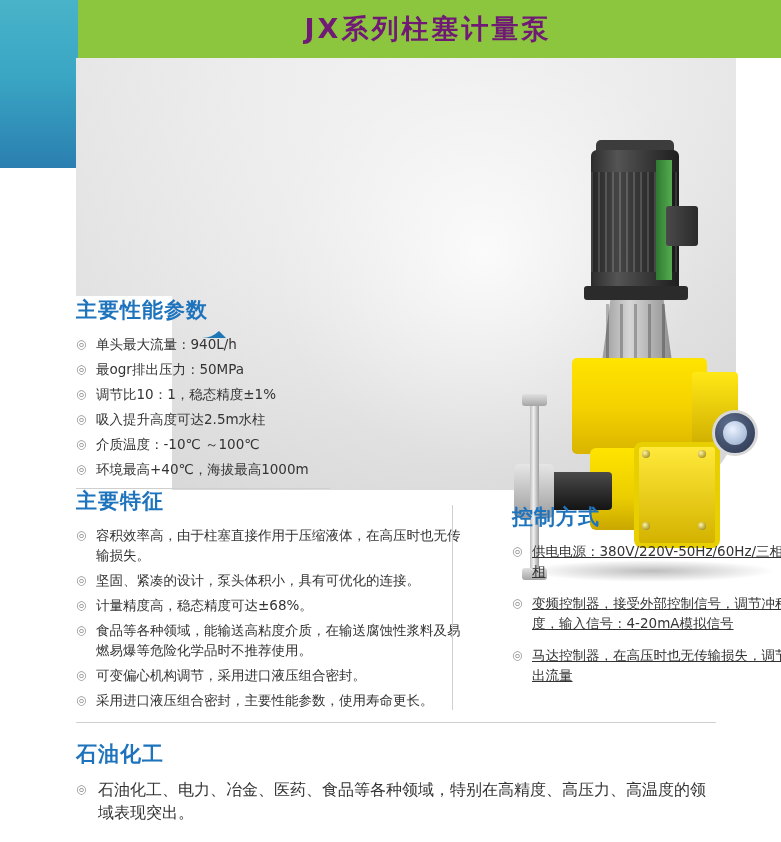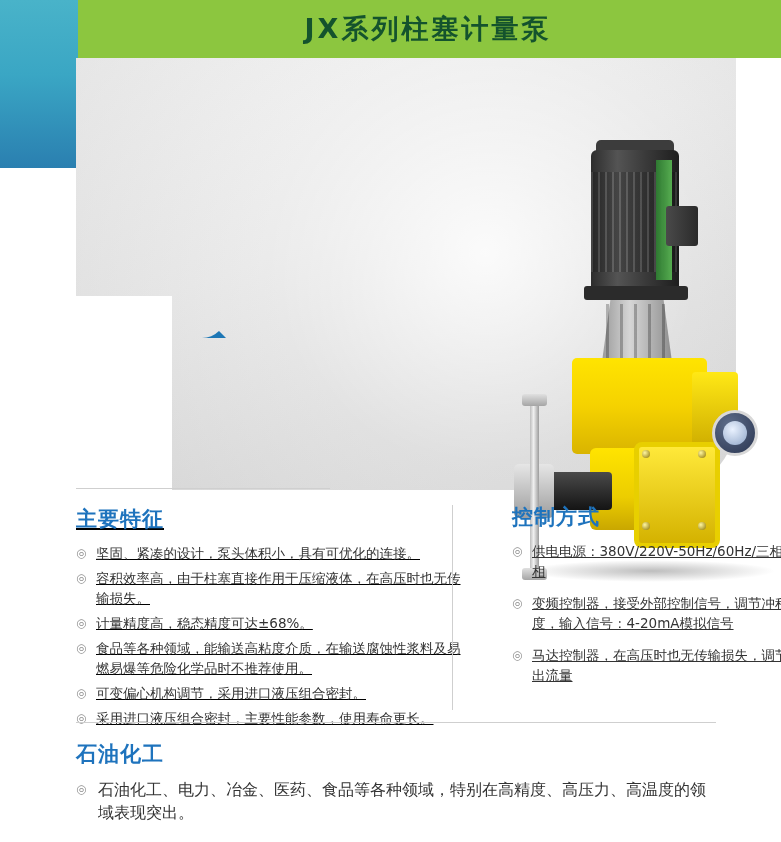--- a/index.html
+++ b/index.html
@@ -28,21 +28,21 @@
     background: #8cc63f;
   }
   .banner-title {
     position: absolute;
     left: 0;
     top: 0;
     width: 706px;
     height: 58px;
     line-height: 58px;
     text-align: center;
-    color: #14532d;
+    color: #701a75;
     font-size: 27px;
     font-weight: bold;
     letter-spacing: 3px;
     font-family: "DejaVu Sans", "Liberation Sans", sans-serif;
   }
   .banner-left-block {
     position: absolute;
     left: 0;
     top: 0;
     width: 78px;
@@ -342,21 +342,21 @@
     content: "◎";
     position: absolute;
     left: 0;
     top: 0;
     color: #8f8f8f;
     font-size: 12px;
   }
   ul.spaced li { margin-bottom: 12px; text-decoration: underline; }
 
   #params { left: 76px; top: 296px; width: 300px; }
-  #features { left: 76px; top: 505px; width: 390px; text-decoration: underline; }
+  #features { left: 76px; top: 487px; width: 390px; }
   #control { left: 466px; top: 503px; width: 290px; margin-left: 46px; }
   #apps { left: 76px; top: 740px; width: 640px; }
 
   .divider {
     position: absolute;
     background: #cfcfcf;
     height: 1px;
   }
   #div-1 { left: 76px; top: 488px; width: 254px; }
   #div-2 { left: 76px; top: 722px; width: 640px; }
@@ -415,28 +415,39 @@
       <div class="shadow"></div>
     </div>
 
     <div class="photo-notch"></div>
     <div class="blue-hook">
       <div class="blue-hook-inner"></div>
     </div>
     <div class="blue-arc-right"></div>
   </div>
 
+  <div class="section" id="params">
+    <h2 class="sec-title">主要性能参数</h2>
+    <ul class="bullets">
+      <li>单头最大流量：940L/h</li>
+      <li>最ogr排出压力：50MPa</li>
+      <li>调节比10：1，稳态精度±1%</li>
+      <li>吸入提升高度可达2.5m水柱</li>
+      <li>介质温度：-10℃ ～100℃</li>
+      <li>环境最高+40℃，海拔最高1000m</li>
+    </ul>
+  </div>
 
   <div class="divider" id="div-1"></div>
 
   <div class="section" id="features">
     <h2 class="sec-title">主要特征</h2>
     <ul class="bullets">
+      <li>容积效率高，由于柱塞直接作用于压缩液体，在高压时也无传输损失。</li>
       <li>坚固、紧凑的设计，泵头体积小，具有可优化的连接。</li>
-      <li>容积效率高，由于柱塞直接作用于压缩液体，在高压时也无传输损失。</li>
       <li>计量精度高，稳态精度可达±68%。</li>
       <li>食品等各种领域，能输送高粘度介质，在输送腐蚀性浆料及易燃易爆等危险化学品时不推荐使用。</li>
       <li>可变偏心机构调节，采用进口液压组合密封。</li>
       <li>采用进口液压组合密封，主要性能参数，使用寿命更长。</li>
     </ul>
   </div>
 
   <div class="vdivider"></div>
 
   <div class="section" id="control">

